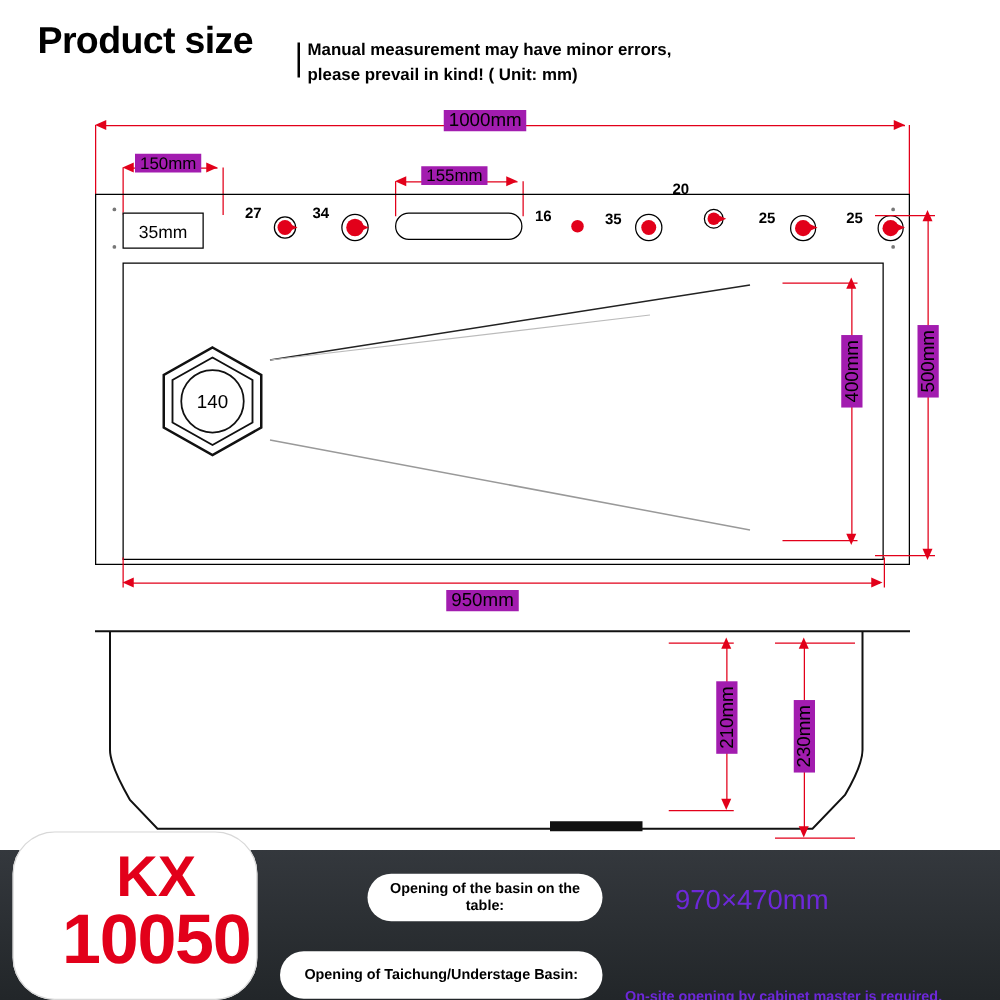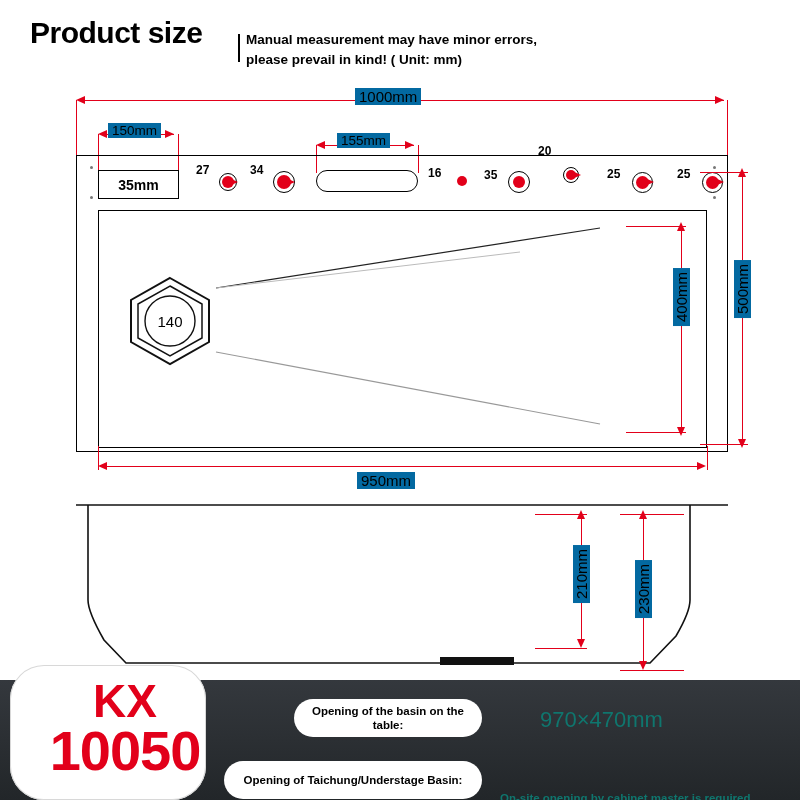--- a/index.html
+++ b/index.html
@@ -65,21 +65,21 @@
     width: 0; height: 0;
     border-left: 4px solid transparent;
     border-right: 4px solid transparent;
   }
   .ar-u { border-bottom: 9px solid #e2001a; }
   .ar-d { border-top: 9px solid #e2001a; }
 
   .dim-label {
     position: absolute;
     font-size: 15px;
-    background: #0369a1;
+    background: #a21caf;
     padding: 0 4px;
     white-space: nowrap;
   }
   .dim-label.vert {
     writing-mode: vertical-rl;
     transform: rotate(180deg);
     padding: 4px 0;
   }
   .dim-label.small { font-size: 13.5px; }
 
@@ -125,30 +125,29 @@
     position: absolute;
     font-size: 12px;
     font-weight: bold;
   }
 
   
   .box35 {
     position: absolute;
     left: 98px;
     top: 170px;
-    width: 81px;
+    width: 65px;
     height: 29px;
     border: 1.5px solid #000;
     box-sizing: border-box;
     display: flex;
     align-items: center;
     justify-content: center;
     font-size: 14px;
     background: #fff;
-    font-weight: bold;
   }
 
   
   .slot {
     position: absolute;
     left: 316px;
     top: 170px;
     width: 102px;
     height: 22px;
     border: 1.3px solid #000;
@@ -215,21 +214,21 @@
     text-align: center;
     font-size: 11.5px;
     font-weight: bold;
     line-height: 1.25;
     color: #000;
     padding: 0 8px;
     box-sizing: border-box;
   }
   .pill-val {
     position: absolute;
-    color: #0f766e;
+    color: #6d28d9;
     font-size: 22px;
   }
   .pill-val.small {
     font-size: 11.5px;
     font-weight: bold;
     line-height: 1.3;
     width: 262px;
   }
 </style>
 </head>

